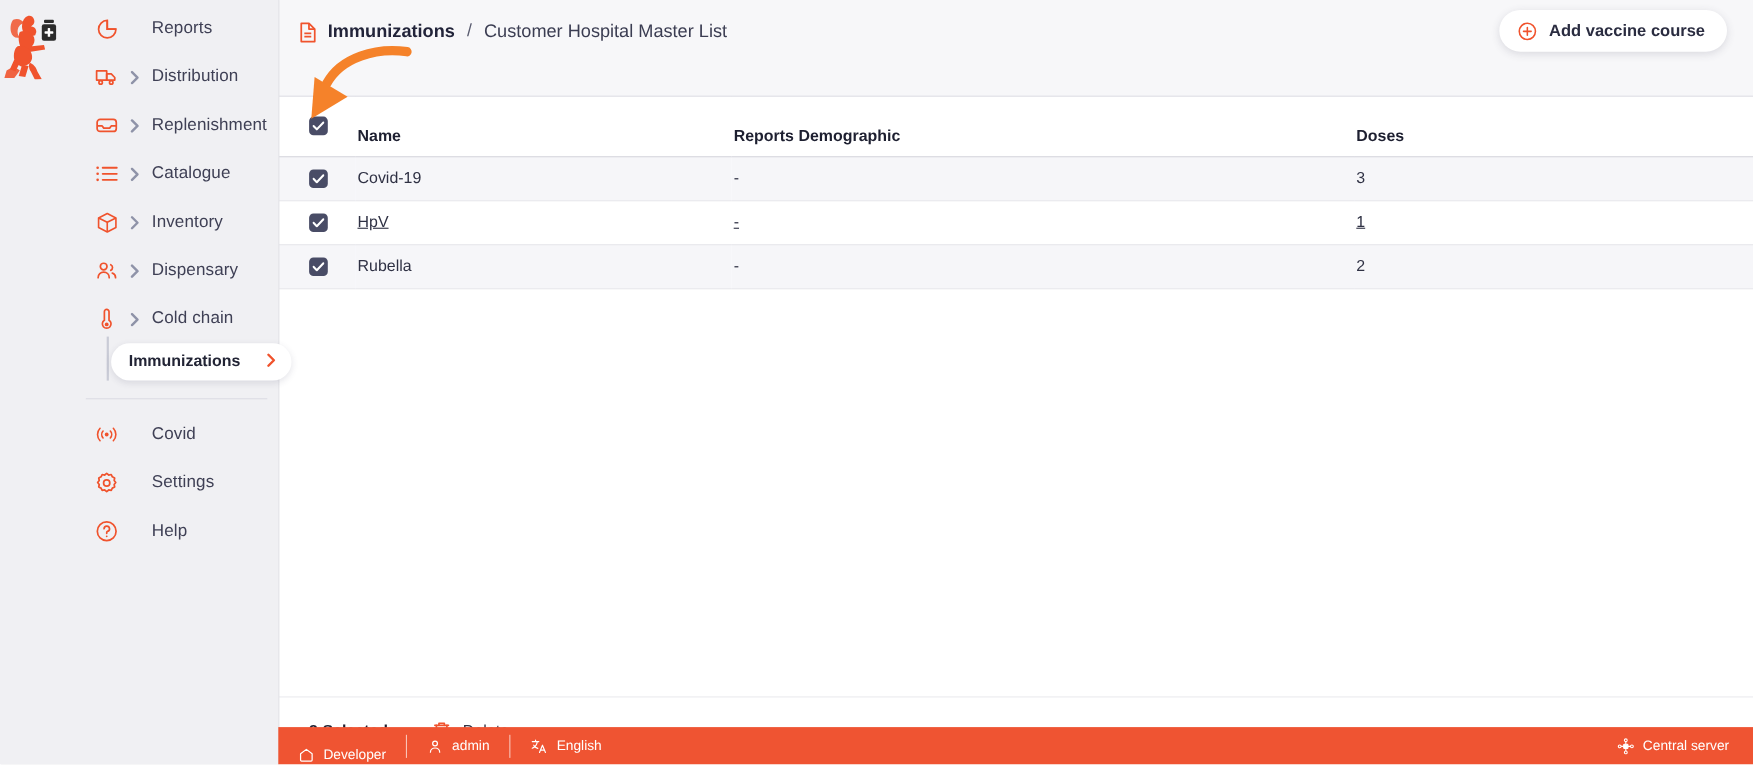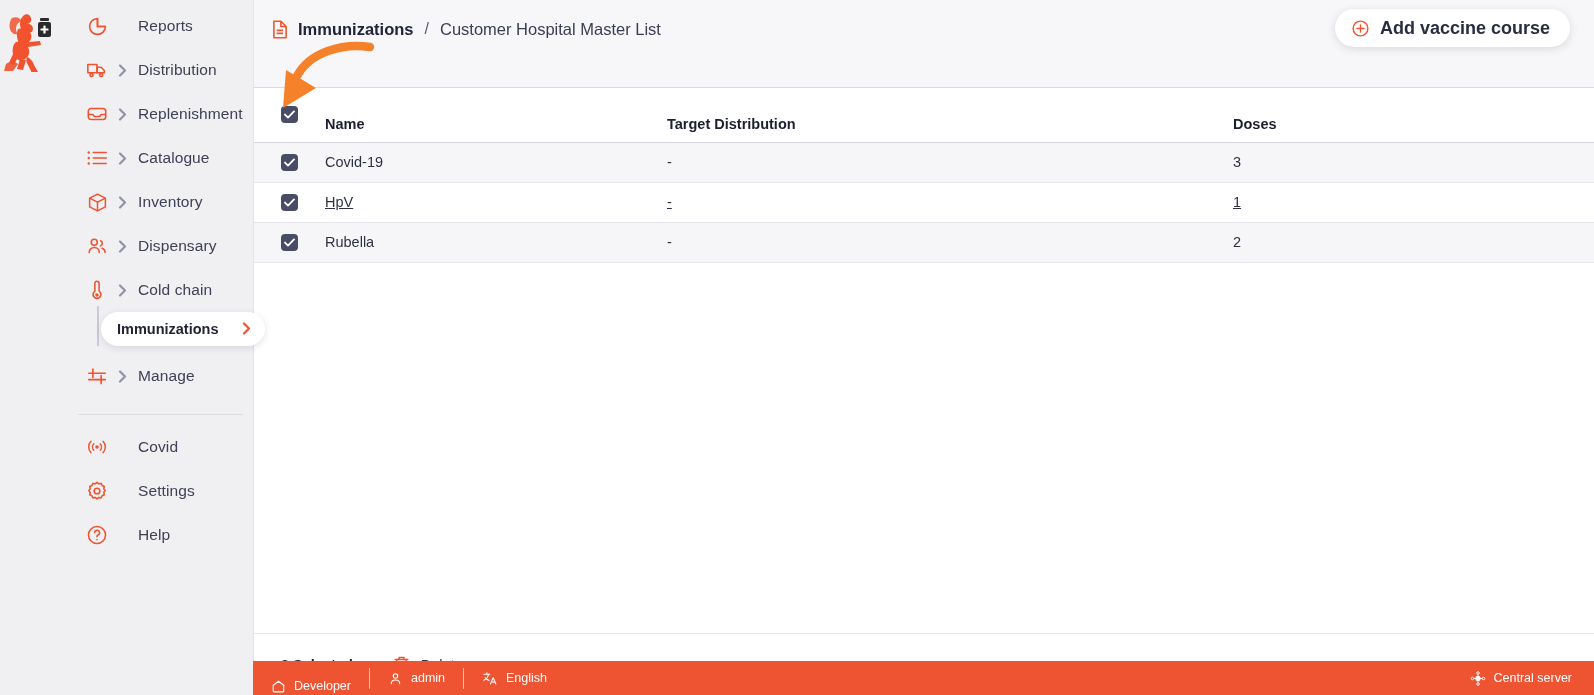--- a/index.html
+++ b/index.html
@@ -88,21 +88,21 @@
   .crumb-plain { font-size: 16.5px; color: #3b3d52; }
 
   #add-btn {
     position: absolute; right: 24px; top: 9px;
     height: 38px; border-radius: 19px; background: #ffffff;
     border: none; box-shadow: 0 2px 8px rgba(60,60,90,.16);
     display: flex; align-items: center; gap: 10px;
     padding: 0 20px 0 16px; cursor: pointer;
     font-family: "Liberation Sans", sans-serif;
   }
-  #add-btn .lbl { font-size: 18px; color: #2a2c40; font-weight: bold; }
+  #add-btn .lbl { font-size: 15px; color: #2a2c40; font-weight: bold; }
 
   
   #table-area { flex: 1 1 auto; overflow: hidden; position: relative; background:#fff; }
   table { width: 100%; border-collapse: collapse; table-layout: fixed; }
   col.c-chk { width: 70px; }
   col.c-name { width: 342px; }
   col.c-demo { width: 566px; }
   col.c-dose { width: auto; }
 
   thead th {
@@ -312,34 +312,20 @@
         <div class="sub-item">
           <span class="sub-item-label">Immunizations</span>
           <span class="sub-item-chev">
             <svg width="9" height="13" viewBox="0 0 9 13" fill="none" stroke="currentColor" stroke-width="2.2" stroke-linecap="round" stroke-linejoin="round">
                 <path d="M2 1.5 7 6.5 2 11.5"></path>
               </svg>
           </span>
         </div>
       </div>
 
-      <div class="nav-item" style="margin-top:8px">
-        <span class="nav-icon">
-          <svg width="22" height="22" viewBox="0 0 24 24" fill="none" stroke="currentColor" stroke-width="1.8" stroke-linecap="round">
-            <path d="M3 9h18M3 16h18"></path>
-            <path d="M7.5 4.5v9M16.5 11.5v9"></path>
-          </svg>
-        </span>
-        <span class="nav-chevron">
-          <svg width="9" height="13" viewBox="0 0 9 13" fill="none" stroke="currentColor" stroke-width="2.2" stroke-linecap="round" stroke-linejoin="round">
-              <path d="M2 1.5 7 6.5 2 11.5"></path>
-            </svg>
-        </span>
-        <span class="nav-label">Manage</span>
-      </div>
 
       <div class="nav-divider"></div>
 
       <div class="nav-item">
         <span class="nav-icon">
           <svg width="23" height="20" viewBox="0 0 24 20" fill="none" stroke="currentColor" stroke-width="1.6" stroke-linecap="round">
             <circle cx="12" cy="10" r="1.9" fill="currentColor" stroke="none"></circle>
             <path d="M8.4 6.6a5 5 0 0 0 0 6.8M15.6 6.6a5 5 0 0 1 0 6.8"></path>
             <path d="M5.4 3.8a9 9 0 0 0 0 12.4M18.6 3.8a9 9 0 0 1 0 12.4"></path>
           </svg>
@@ -412,21 +398,21 @@
         <thead>
           <tr>
             <th class="chk-cell">
               <div class="chk">
                 <svg width="11" height="9" viewBox="0 0 11 9" fill="none" stroke="#ffffff" stroke-width="1.9" stroke-linecap="round" stroke-linejoin="round">
                     <path d="M1 4.6 4 7.6 10 1.4"></path>
                   </svg>
               </div>
             </th>
             <th class="pad-l">Name</th>
-            <th class="pad-l">Target Distribution</th>
+            <th class="pad-l">Reports Demographic</th>
             <th class="pad-l">Doses</th>
           </tr>
         </thead>
         <tbody>
           <tr class="odd">
             <td>
               <div class="chk">
                 <svg width="11" height="9" viewBox="0 0 11 9" fill="none" stroke="#ffffff" stroke-width="1.9" stroke-linecap="round" stroke-linejoin="round">
                     <path d="M1 4.6 4 7.6 10 1.4"></path>
                   </svg>

